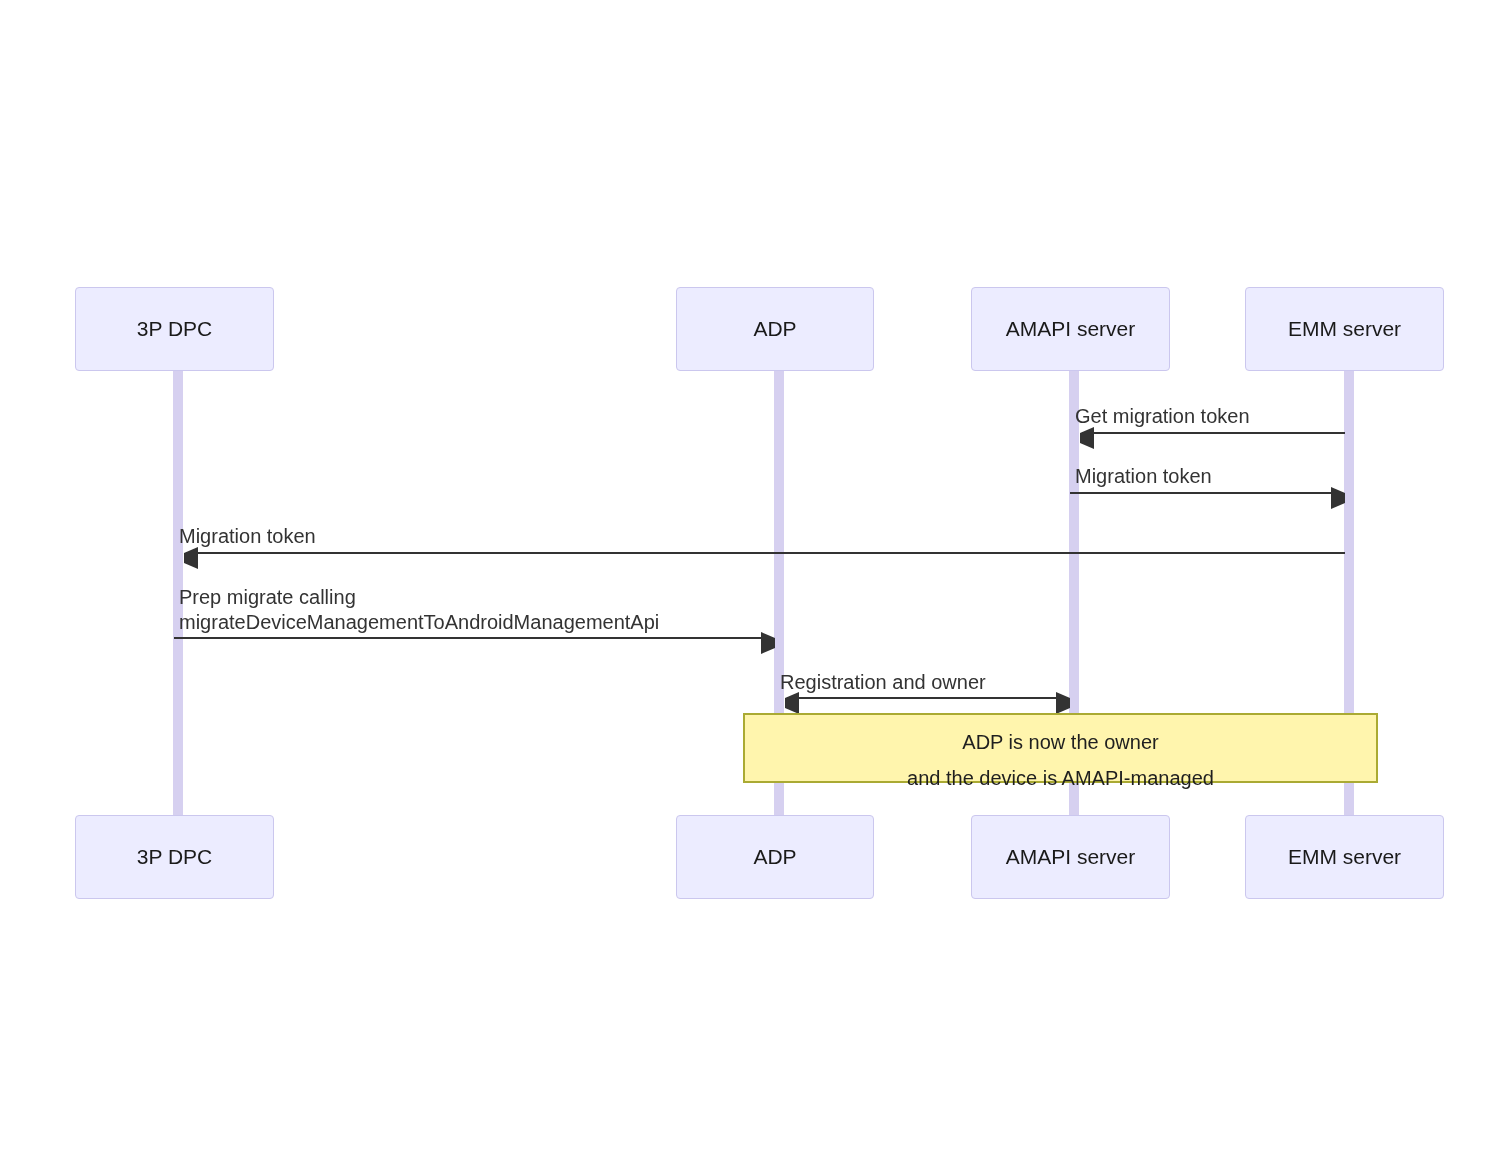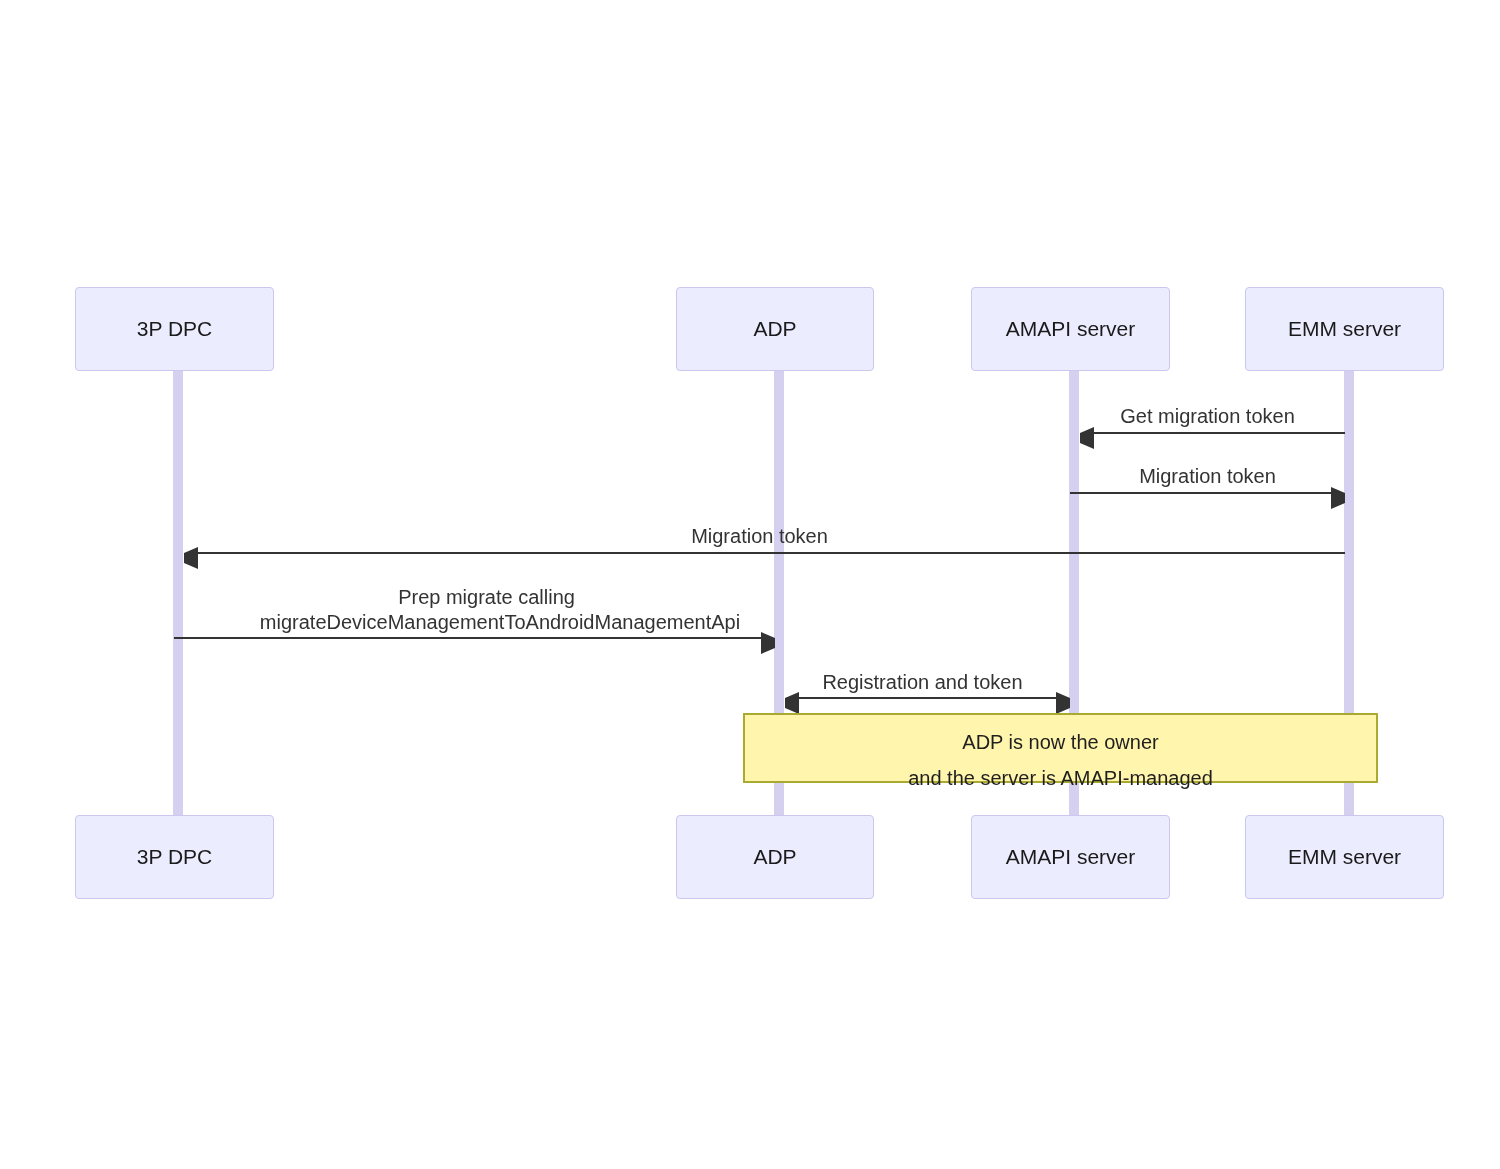--- a/index.html
+++ b/index.html
@@ -41,21 +41,21 @@
     align-items: center;
     justify-content: center;
     font-size: 21px;
     color: var(--actor-text);
     z-index: 2;
   }
   .msg-label {
     position: absolute;
     height: 26px;
     line-height: 26px;
-    text-align: center;
+    text-align: left;
     font-size: 20px;
     color: var(--msg-text);
     white-space: nowrap;
     z-index: 1;
   }
   .msg-line {
     position: absolute;
     height: 0;
     border-top: 2px solid var(--arrow);
     z-index: 1;
@@ -118,33 +118,33 @@
   <div class="head-l" style="left:1060px; top:417px"></div>
 
   <div class="msg-label" style="left:1060px; top:448px; width:275px">Migration token</div>
   <div class="msg-line" style="left:1060px; top:482px; width:263px"></div>
   <div class="head-r" style="left:1321px; top:477px"></div>
 
   <div class="msg-label" style="left:164px; top:508px; width:1171px">Migration token</div>
   <div class="msg-line" style="left:176px; top:542px; width:1159px"></div>
   <div class="head-l" style="left:164px; top:537px"></div>
 
-  <div class="msg-label" style="left:176px; top:569px; width:601px">Prep migrate calling</div>
+  <div class="msg-label" style="left:164px; top:569px; width:601px">Prep migrate calling</div>
   <div class="msg-label" style="left:164px; top:594px; width:652px">migrateDeviceManagementToAndroidManagementApi</div>
   <div class="msg-line" style="left:164px; top:627px; width:589px"></div>
   <div class="head-r" style="left:751px; top:622px"></div>
 
-  <div class="msg-label" style="left:765px; top:654px; width:295px">Registration and token</div>
+  <div class="msg-label" style="left:765px; top:654px; width:295px">Registration and owner</div>
   <div class="msg-line" style="left:777px; top:687px; width:271px"></div>
   <div class="head-l" style="left:765px; top:682px"></div>
   <div class="head-r" style="left:1046px; top:682px"></div>
 
   <div class="note">
     <div>ADP is now the owner</div>
-    <div>and the server is AMAPI-managed</div>
+    <div>and the device is AMAPI-managed</div>
   </div>
 
   <div class="actor" style="left:65px; top:805px; width:199px">
     <span>3P DPC</span>
   </div>
   <div class="actor" style="left:666px; top:805px; width:198px">
     <span>ADP</span>
   </div>
   <div class="actor" style="left:961px; top:805px; width:199px">
     <span>AMAPI server</span>

